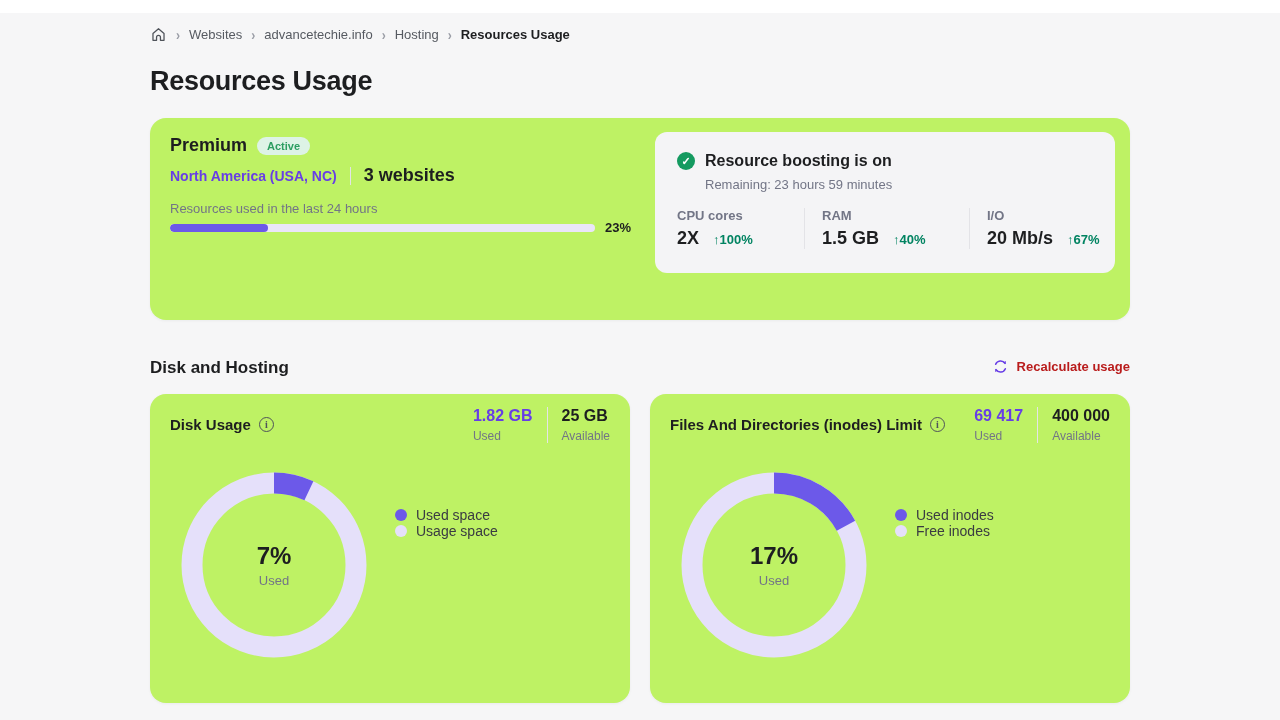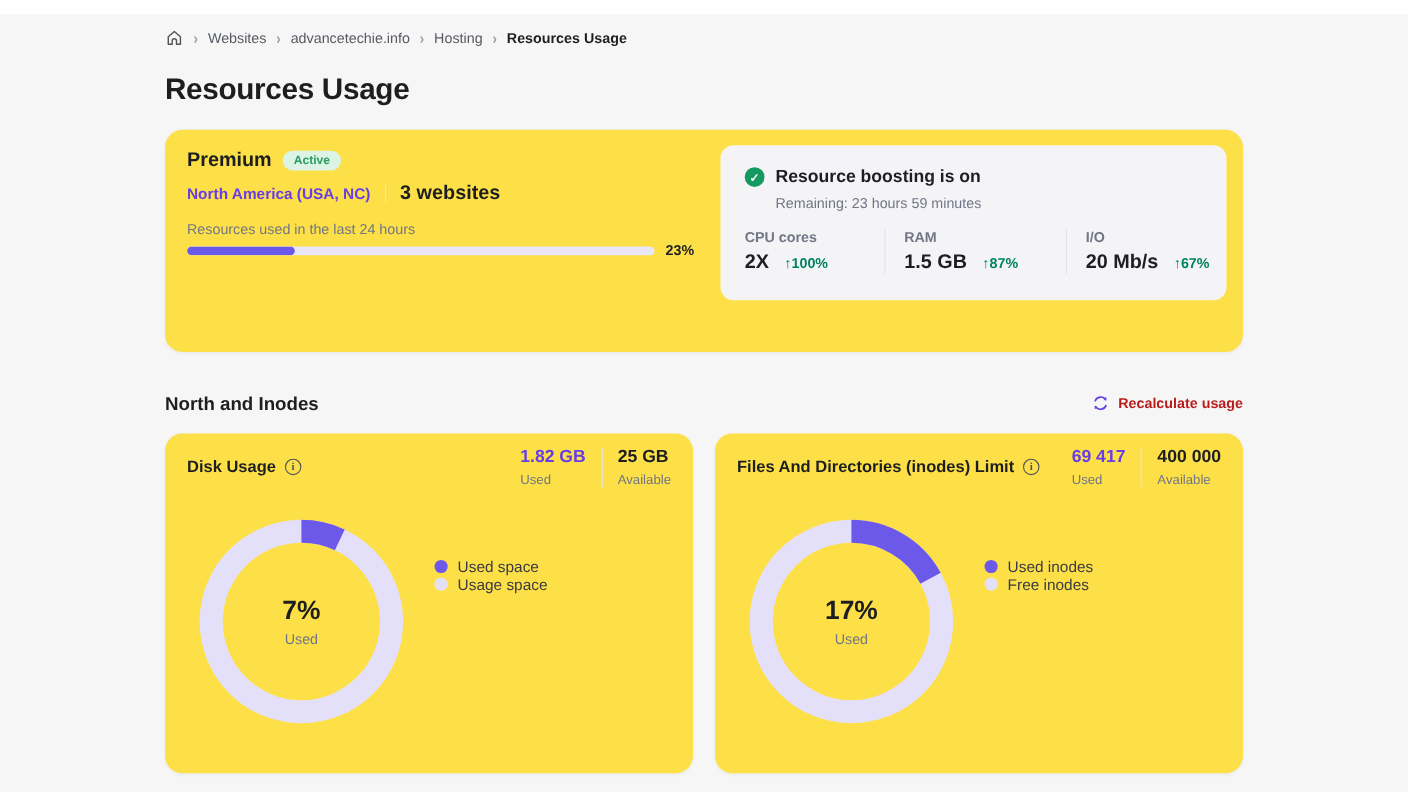--- a/index.html
+++ b/index.html
@@ -9,21 +9,21 @@
 
   
   .breadcrumb { position:absolute; left:150px; top:26px; display:flex; align-items:center; gap:9px; font-size:13px; color:#565a61; }
   .bc-home { display:flex; align-items:center; cursor:pointer; }
   .bc-sep { color:#9a9da6; font-size:12px; font-weight:700; transform:scaleY(1.25); }
   .bc-link { color:#565a61; text-decoration:none; cursor:pointer; }
   .bc-current { color:#1d1e20; font-weight:700; }
 
   .page-title { position:absolute; left:150px; top:66px; font-size:27px; font-weight:600; color:#1d1e20; letter-spacing:-0.3px; }
 
-  .card { position:absolute; background:#fde047; border-radius:16px; box-shadow:0 1px 3px rgba(29,30,32,0.05); }
+  .card { position:absolute; background:#bef264; border-radius:16px; box-shadow:0 1px 3px rgba(29,30,32,0.05); }
 
   
   .plan-card { left:150px; top:118px; width:980px; height:202px; }
   .plan-row { position:absolute; left:20px; top:17px; display:flex; align-items:center; gap:10px; }
   .plan-name { font-size:18px; font-weight:700; color:#1d1e20; }
   .badge { font-size:11px; font-weight:700; color:#2c9e61; background:#ddf3e6; padding:3px 10px; border-radius:10px; }
   .region-row { position:absolute; left:20px; top:47px; display:flex; align-items:center; }
   .region-link { font-size:14px; font-weight:700; color:#673de6; text-decoration:none; cursor:pointer; }
   .vdiv { width:1px; height:18px; background:#e2e3e6; margin:0 13px; }
   .websites { font-size:18px; font-weight:700; color:#1d1e20; }
@@ -133,36 +133,36 @@
           <div class="stat-value-row">
             <span class="stat-value">2X</span>
             <span class="stat-delta">↑100%</span>
           </div>
         </div>
         <div class="stat-div"></div>
         <div class="boost-stat bs-2">
           <div class="stat-label">RAM</div>
           <div class="stat-value-row">
             <span class="stat-value">1.5 GB</span>
-            <span class="stat-delta">↑87%</span>
+            <span class="stat-delta">↑40%</span>
           </div>
         </div>
         <div class="stat-div"></div>
         <div class="boost-stat bs-3">
           <div class="stat-label">I/O</div>
           <div class="stat-value-row">
             <span class="stat-value">20 Mb/s</span>
             <span class="stat-delta">↑67%</span>
           </div>
         </div>
       </div>
     </div>
   </section>
 
-  <h2 class="section-title">North and Inodes</h2>
+  <h2 class="section-title">Disk and Hosting</h2>
   <a class="recalc-link">
     <svg width="17" height="17" viewBox="0 0 20 20" fill="none">
       <path d="M4.3 7.4 A6.2 6.2 0 0 1 15.3 6.3" stroke="#673de6" stroke-width="1.8" stroke-linecap="round"></path>
       <path d="M15.7 12.6 A6.2 6.2 0 0 1 4.7 13.7" stroke="#673de6" stroke-width="1.8" stroke-linecap="round"></path>
       <path d="M16.3 3.4 L16.1 7.1 L13.0 5.4 Z" fill="#673de6"></path>
       <path d="M3.7 16.6 L3.9 12.9 L7.0 14.6 Z" fill="#673de6"></path>
     </svg>
     <span>Recalculate usage</span>
   </a>
 

